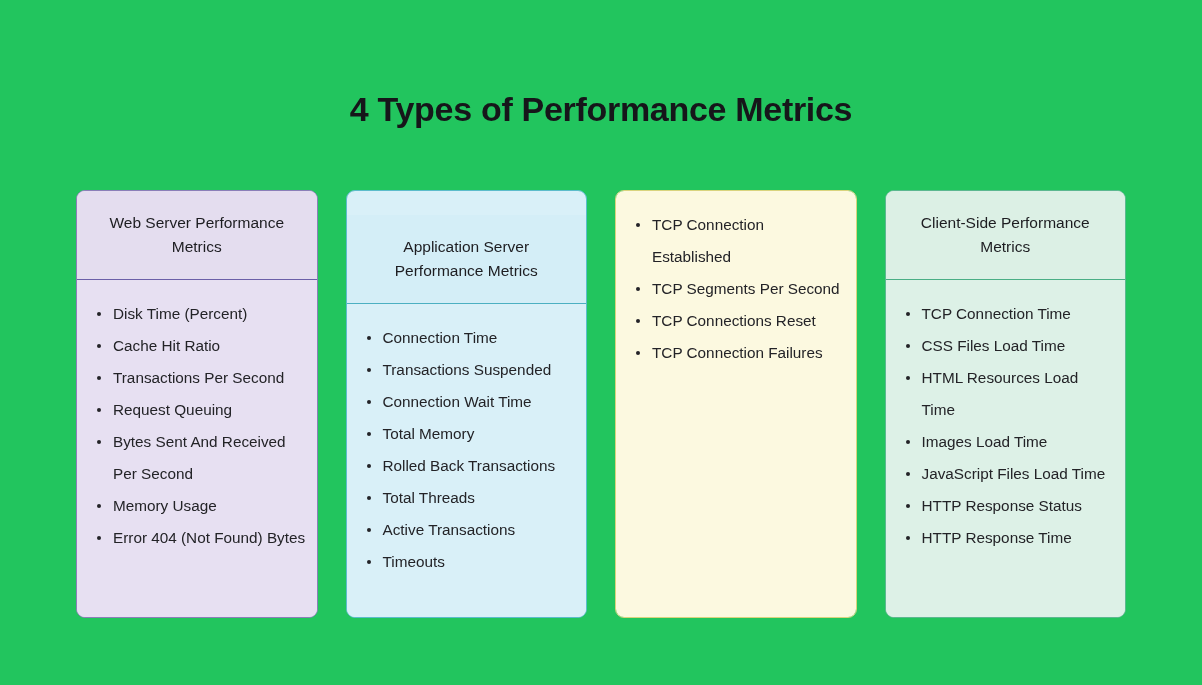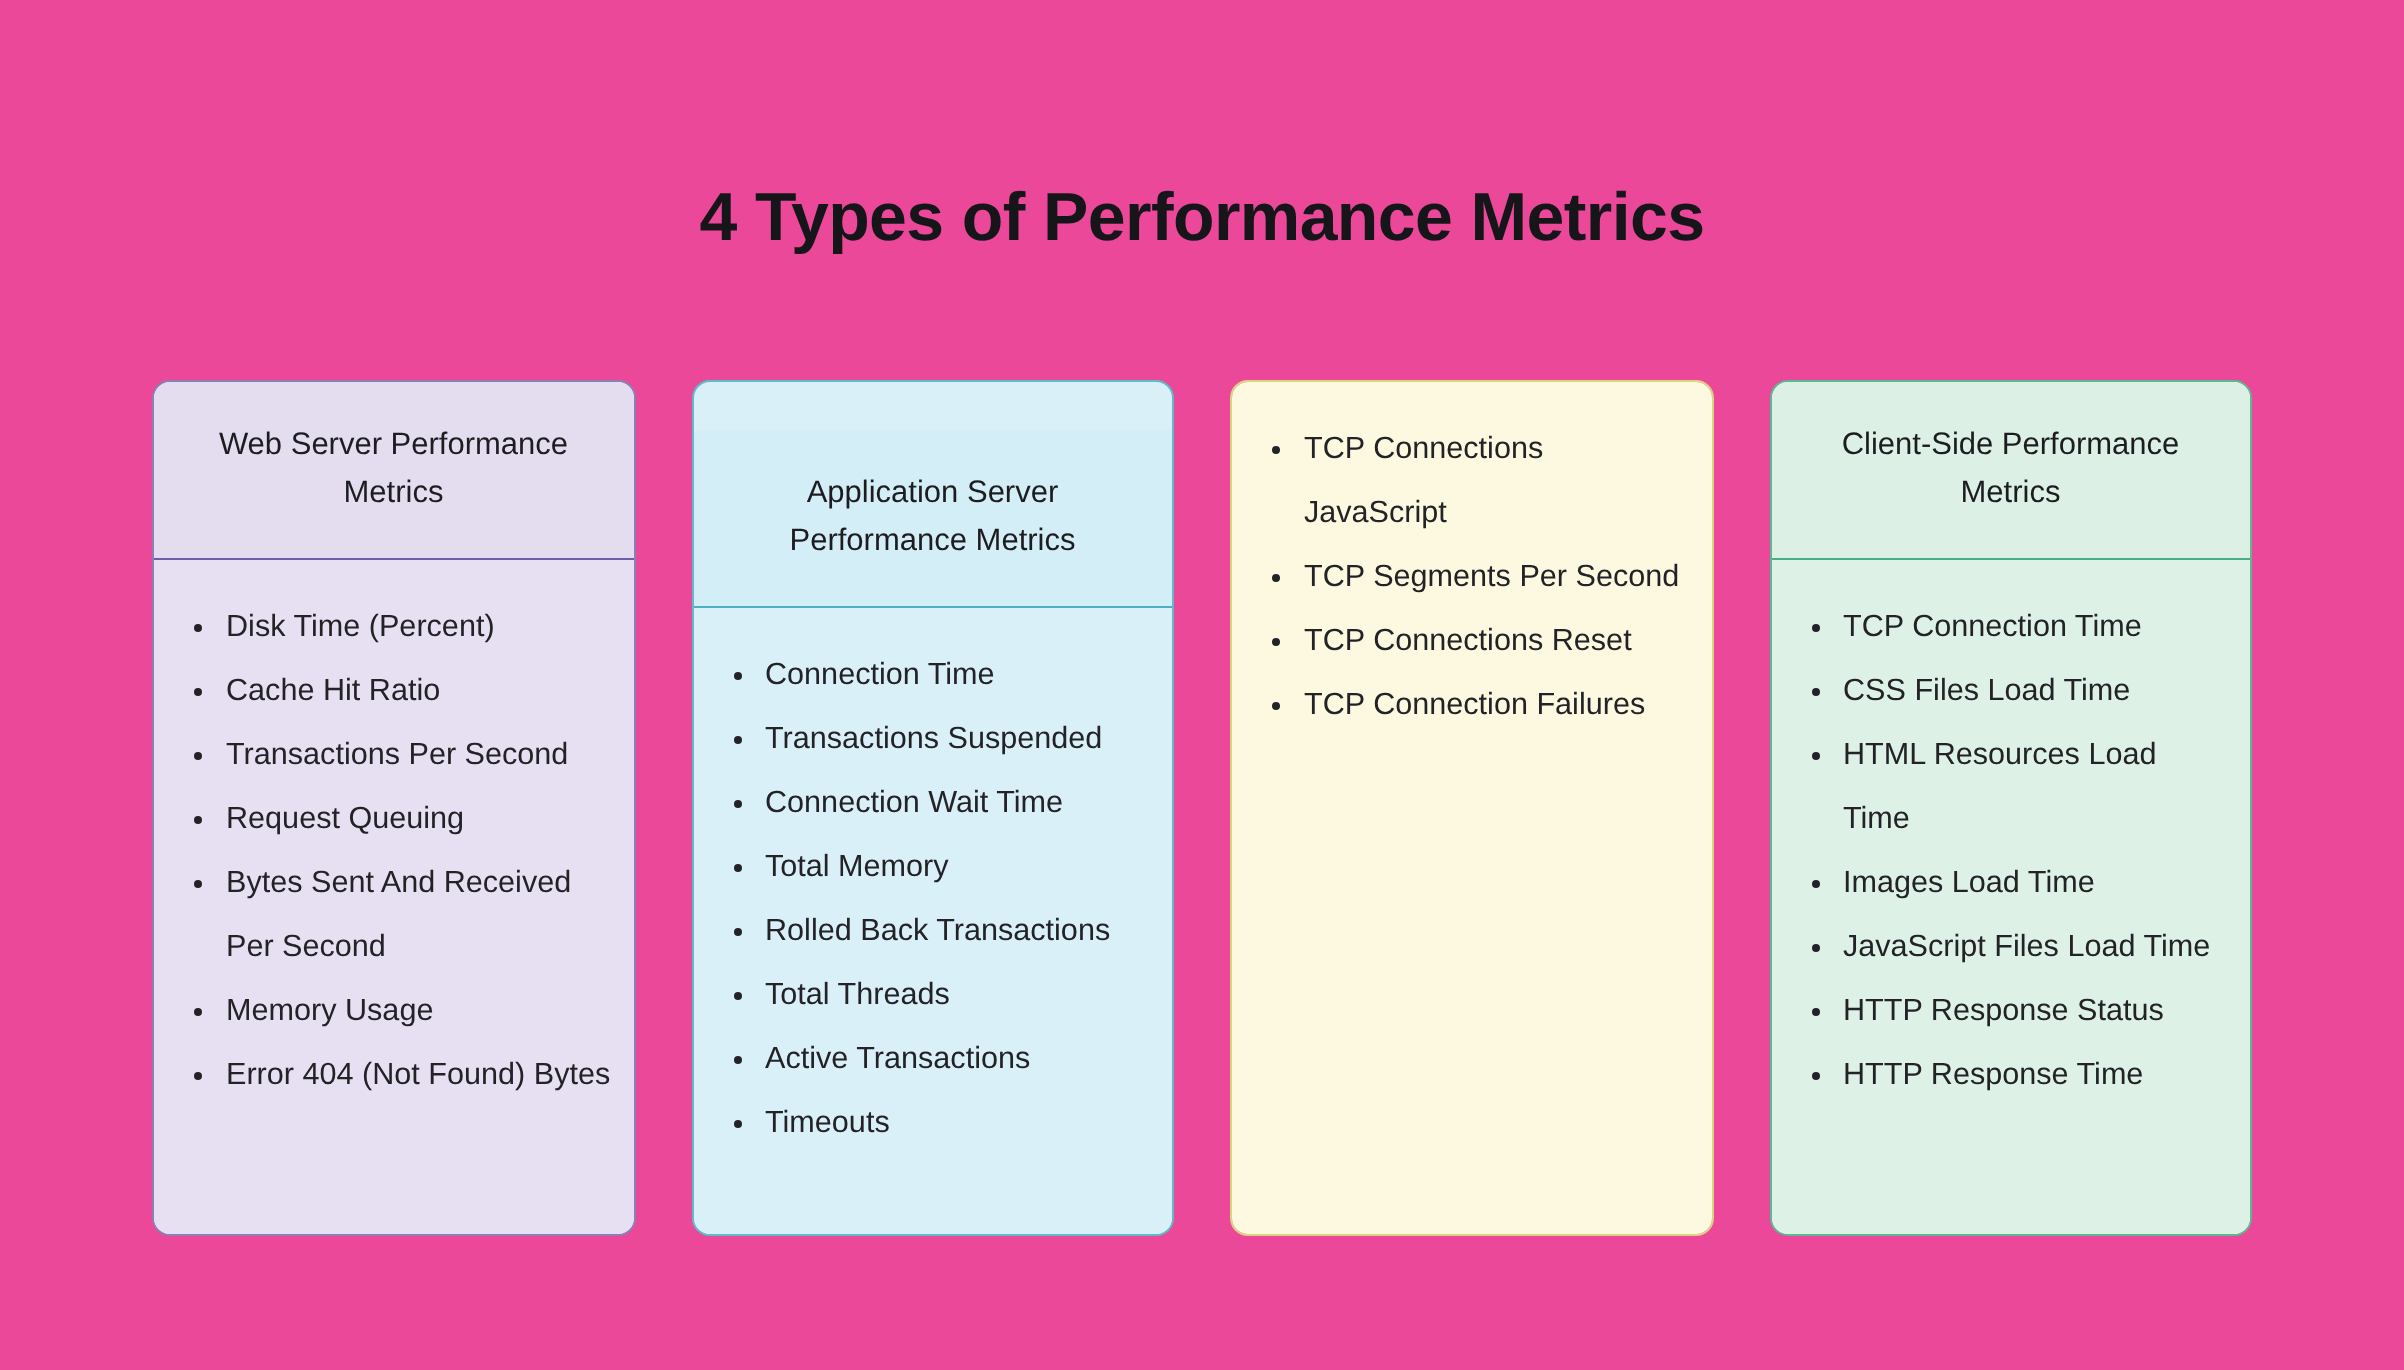--- a/index.html
+++ b/index.html
@@ -14,21 +14,21 @@
     background: #ffffff;
     font-family: "Liberation Sans", sans-serif;
     color: #1b1b1f;
     overflow: hidden;
   }
 
   #infographic {
     position: relative;
     width: 1202px;
     height: 685px;
-    background: #ec4899;
+    background: #22c55e;
   }
 
   #page-title {
     position: absolute;
     left: 0;
     top: 86px;
     width: 1202px;
     text-align: center;
     font-size: 34px;
     font-weight: bold;
@@ -144,21 +144,21 @@
             <li class="card-list-item"><span class="bullet"></span><span>Rolled Back Transactions</span></li>
             <li class="card-list-item"><span class="bullet"></span><span>Total Threads</span></li>
             <li class="card-list-item"><span class="bullet"></span><span>Active Transactions</span></li>
             <li class="card-list-item"><span class="bullet"></span><span>Timeouts</span></li>
           </ul>
         </div>
       </div>
       <div class="card card-3" style="border-color: rgb(217, 212, 126); background: rgb(252, 249, 224);">
         <div class="card-body" style="background: rgb(252, 249, 224);">
           <ul class="card-list">
-            <li class="card-list-item"><span class="bullet"></span><span>TCP Connections JavaScript</span></li>
+            <li class="card-list-item"><span class="bullet"></span><span>TCP Connection Established</span></li>
             <li class="card-list-item"><span class="bullet"></span><span>TCP Segments Per Second</span></li>
             <li class="card-list-item"><span class="bullet"></span><span>TCP Connections Reset</span></li>
             <li class="card-list-item"><span class="bullet"></span><span>TCP Connection Failures</span></li>
           </ul>
         </div>
       </div>
       <div class="card card-4" style="border-color: rgb(92, 184, 144); background: rgb(221, 241, 231);">
         <div class="card-header" style="background: rgb(220, 240, 229); border-bottom-color: rgb(74, 174, 133);">
           <div class="card-header-text">Client-Side Performance Metrics</div>
         </div>

